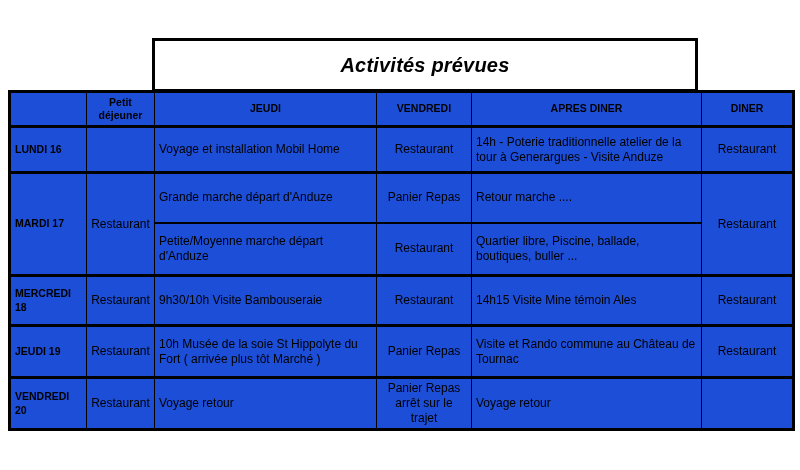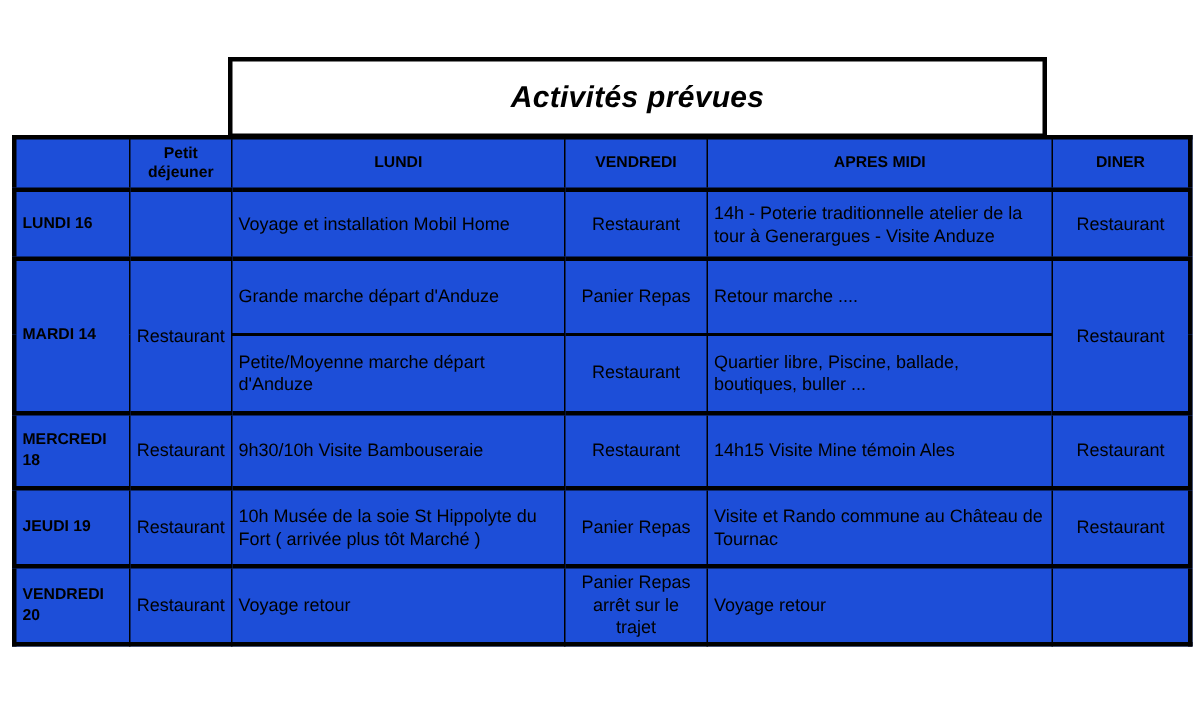--- a/index.html
+++ b/index.html
@@ -95,37 +95,37 @@
       <col style="width:222px">
       <col style="width:95px">
       <col style="width:230px">
       <col style="width:92px">
     </colgroup>
 
     <tbody>
         <tr class="header-row">
       <th class="bb3"></th>
       <th class="bb3">Petit déjeuner</th>
-      <th class="bb3">LUNDI</th>
+      <th class="bb3">JEUDI</th>
       <th class="bb3">VENDREDI</th>
-      <th class="bb3">APRES MIDI</th>
+      <th class="bb3">APRES DINER</th>
       <th class="bb3">DINER</th>
     </tr>
 
     <tr class="r-lundi">
       <td class="day bb3">LUNDI 16</td>
       <td class="center bb3"></td>
       <td class="left bb3">Voyage et installation Mobil Home</td>
       <td class="center bb3">Restaurant</td>
       <td class="left bb3">14h - Poterie traditionnelle atelier de la tour  à Generargues - Visite Anduze</td>
       <td class="center bb3">Restaurant</td>
     </tr>
 
     <tr class="r-mardi-a">
-      <td class="day bb3" rowspan="2">MARDI 14</td>
+      <td class="day bb3" rowspan="2">MARDI 17</td>
       <td class="center bb3" rowspan="2">Restaurant</td>
       <td class="left bb2">Grande marche départ d'Anduze</td>
       <td class="center bb2">Panier Repas</td>
       <td class="left bb2">Retour marche ....</td>
       <td class="center bb3" rowspan="2">Restaurant</td>
     </tr>
 
     <tr class="r-mardi-b">
       <td class="left bb3">Petite/Moyenne marche départ d'Anduze</td>
       <td class="center bb3">Restaurant</td>

